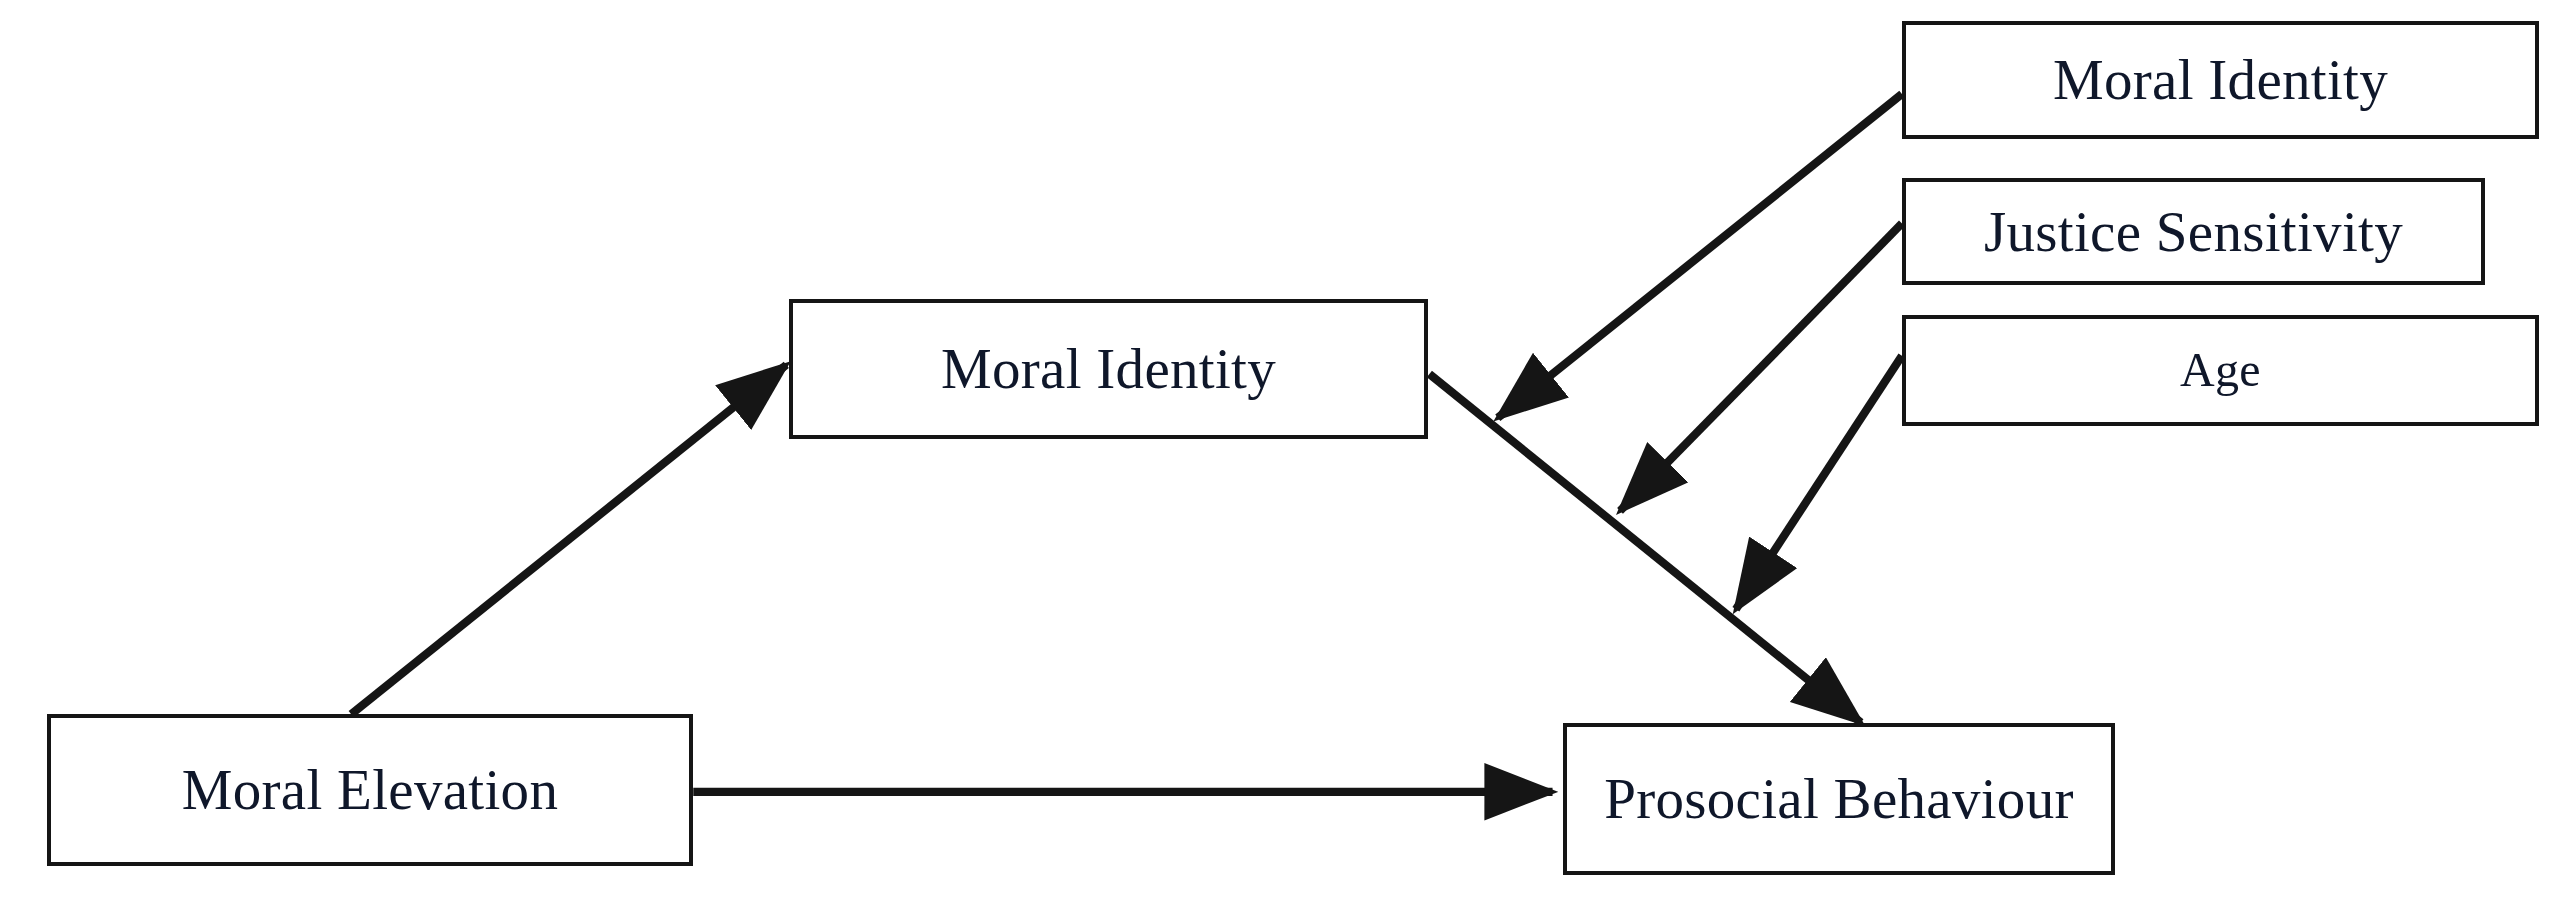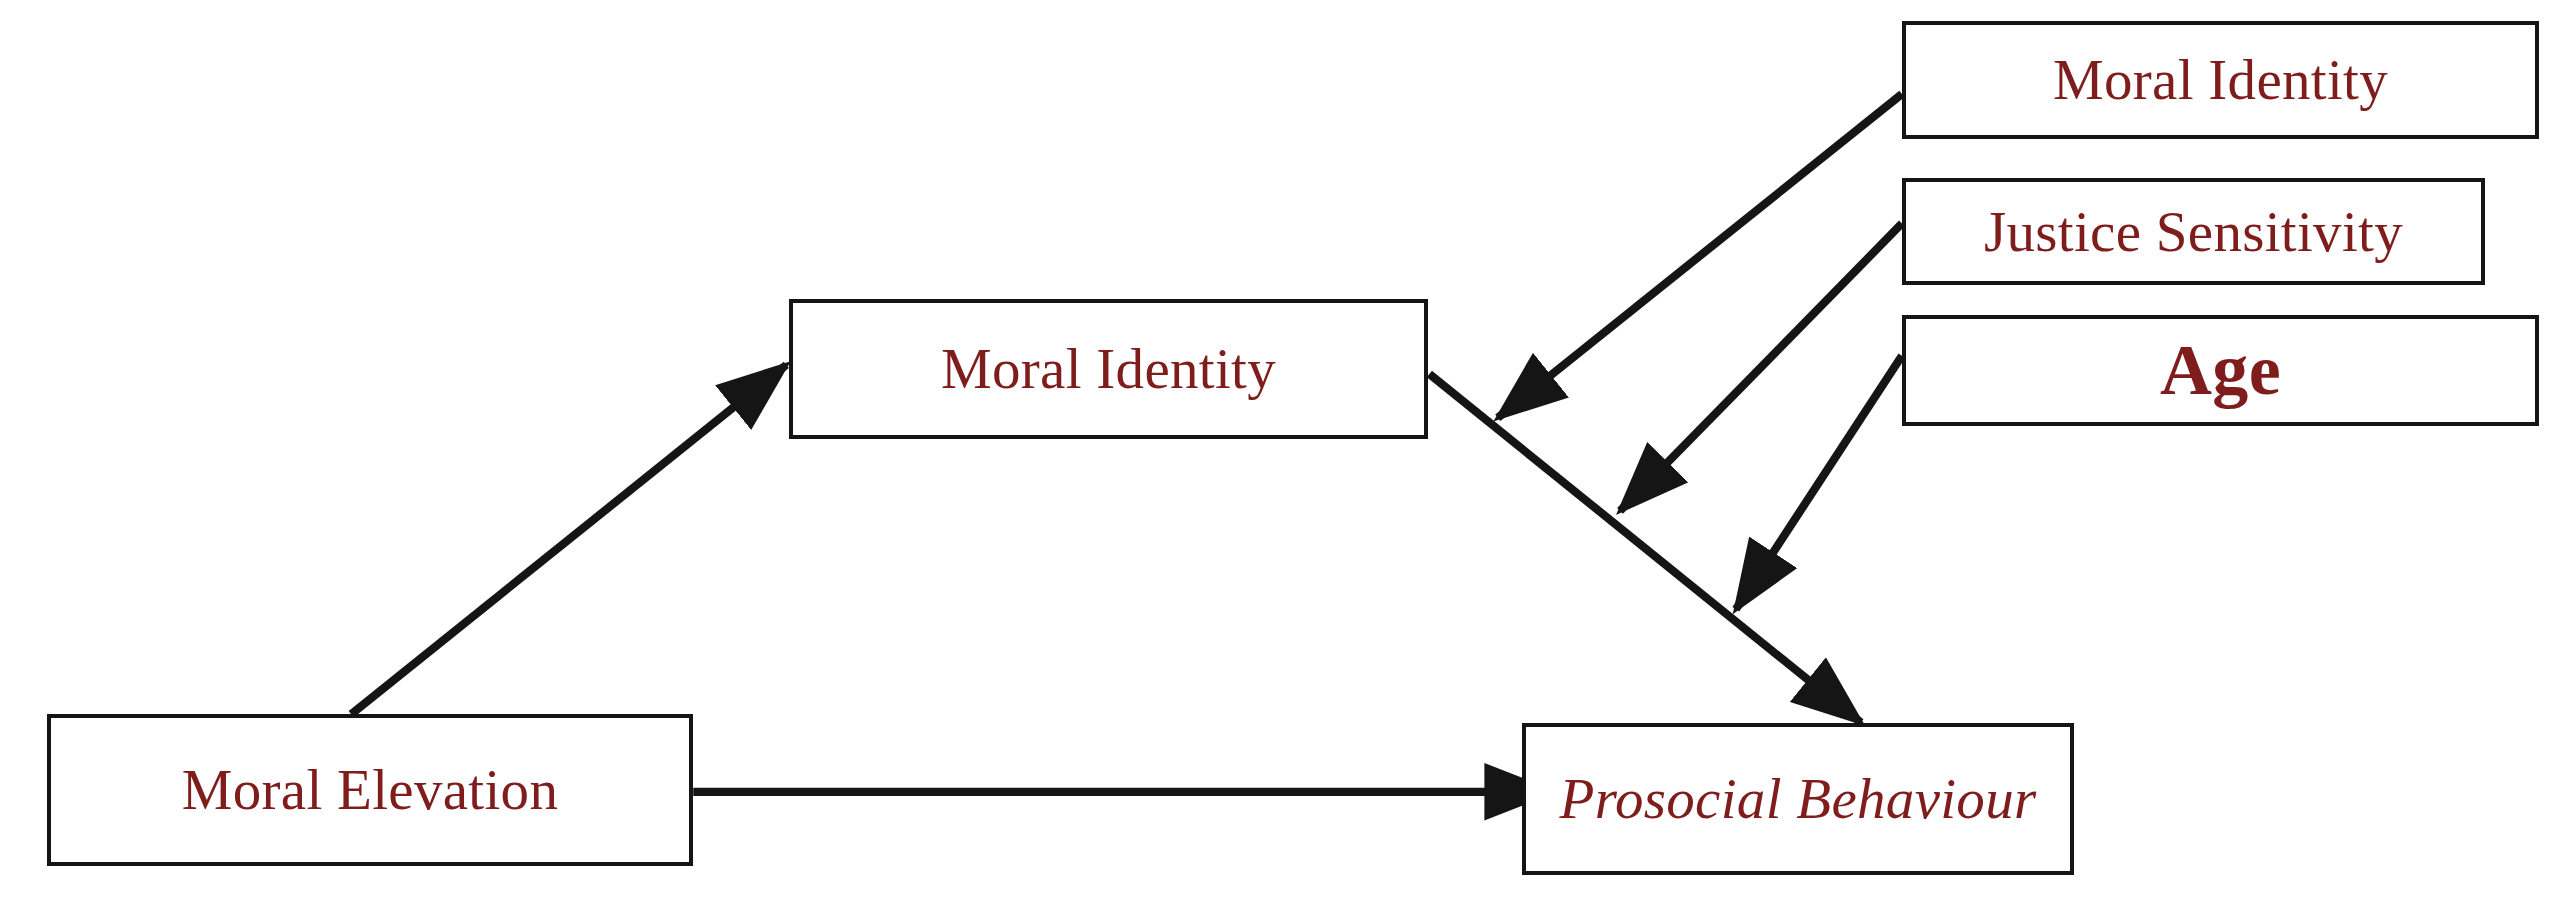--- a/index.html
+++ b/index.html
@@ -32,38 +32,38 @@
     box-sizing: border-box;
     background: #ffffff;
     border: 4.6px solid #151515;
     display: flex;
     align-items: center;
     justify-content: center;
     z-index: 5;
   }
   .node-label {
     font-family: "Liberation Serif", "DejaVu Serif", serif;
-    color: #7f1d1d;
+    color: #0f172a;
     font-weight: 400;
     line-height: 1.05;
     letter-spacing: 0.3px;
     white-space: nowrap;
     text-align: center;
   }
   
   #node-moral-identity      { left: 1902px; top: 21px;  width: 637px; height: 118px; }
   #node-justice-sensitivity { left: 1902px; top: 178px; width: 583px; height: 107px; }
   #node-age                 { left: 1902px; top: 315px; width: 637px; height: 111px; }
   #node-moral-elevation     { left: 789px;  top: 299px; width: 639px; height: 140px; }
   #node-moral-judgement     { left: 47px;   top: 714px; width: 646px; height: 152px; }
-  #node-prosocial-behaviour { left: 1522px; top: 723px; width: 552px; height: 152px; font-style: italic; }
+  #node-prosocial-behaviour { left: 1563px; top: 723px; width: 552px; height: 152px; }
 
   #node-moral-identity .node-label      { font-size: 57px; }
   #node-justice-sensitivity .node-label { font-size: 57px; }
-  #node-age .node-label                 { font-size: 72px; font-weight: bold; }
+  #node-age .node-label                 { font-size: 48px; }
   #node-moral-elevation .node-label     { font-size: 57px; }
   #node-moral-judgement .node-label     { font-size: 57px; }
   #node-prosocial-behaviour .node-label { font-size: 57px; }
 </style>
 </head>
 <body>
 
 <div id="diagram-root">
 
   <svg id="edge-layer" viewBox="0 0 2824 991" width="2576" height="904" xmlns="http://www.w3.org/2000/svg">

